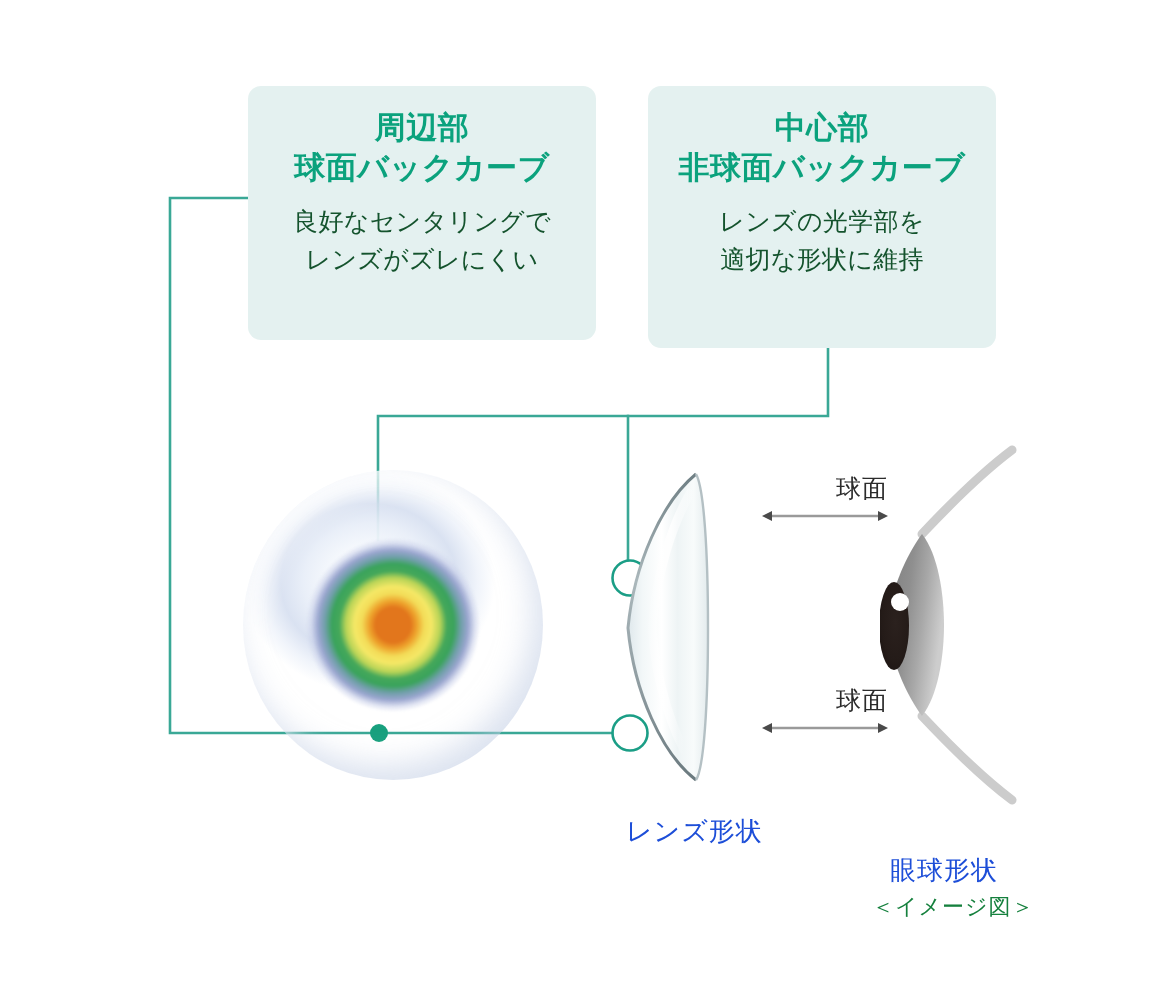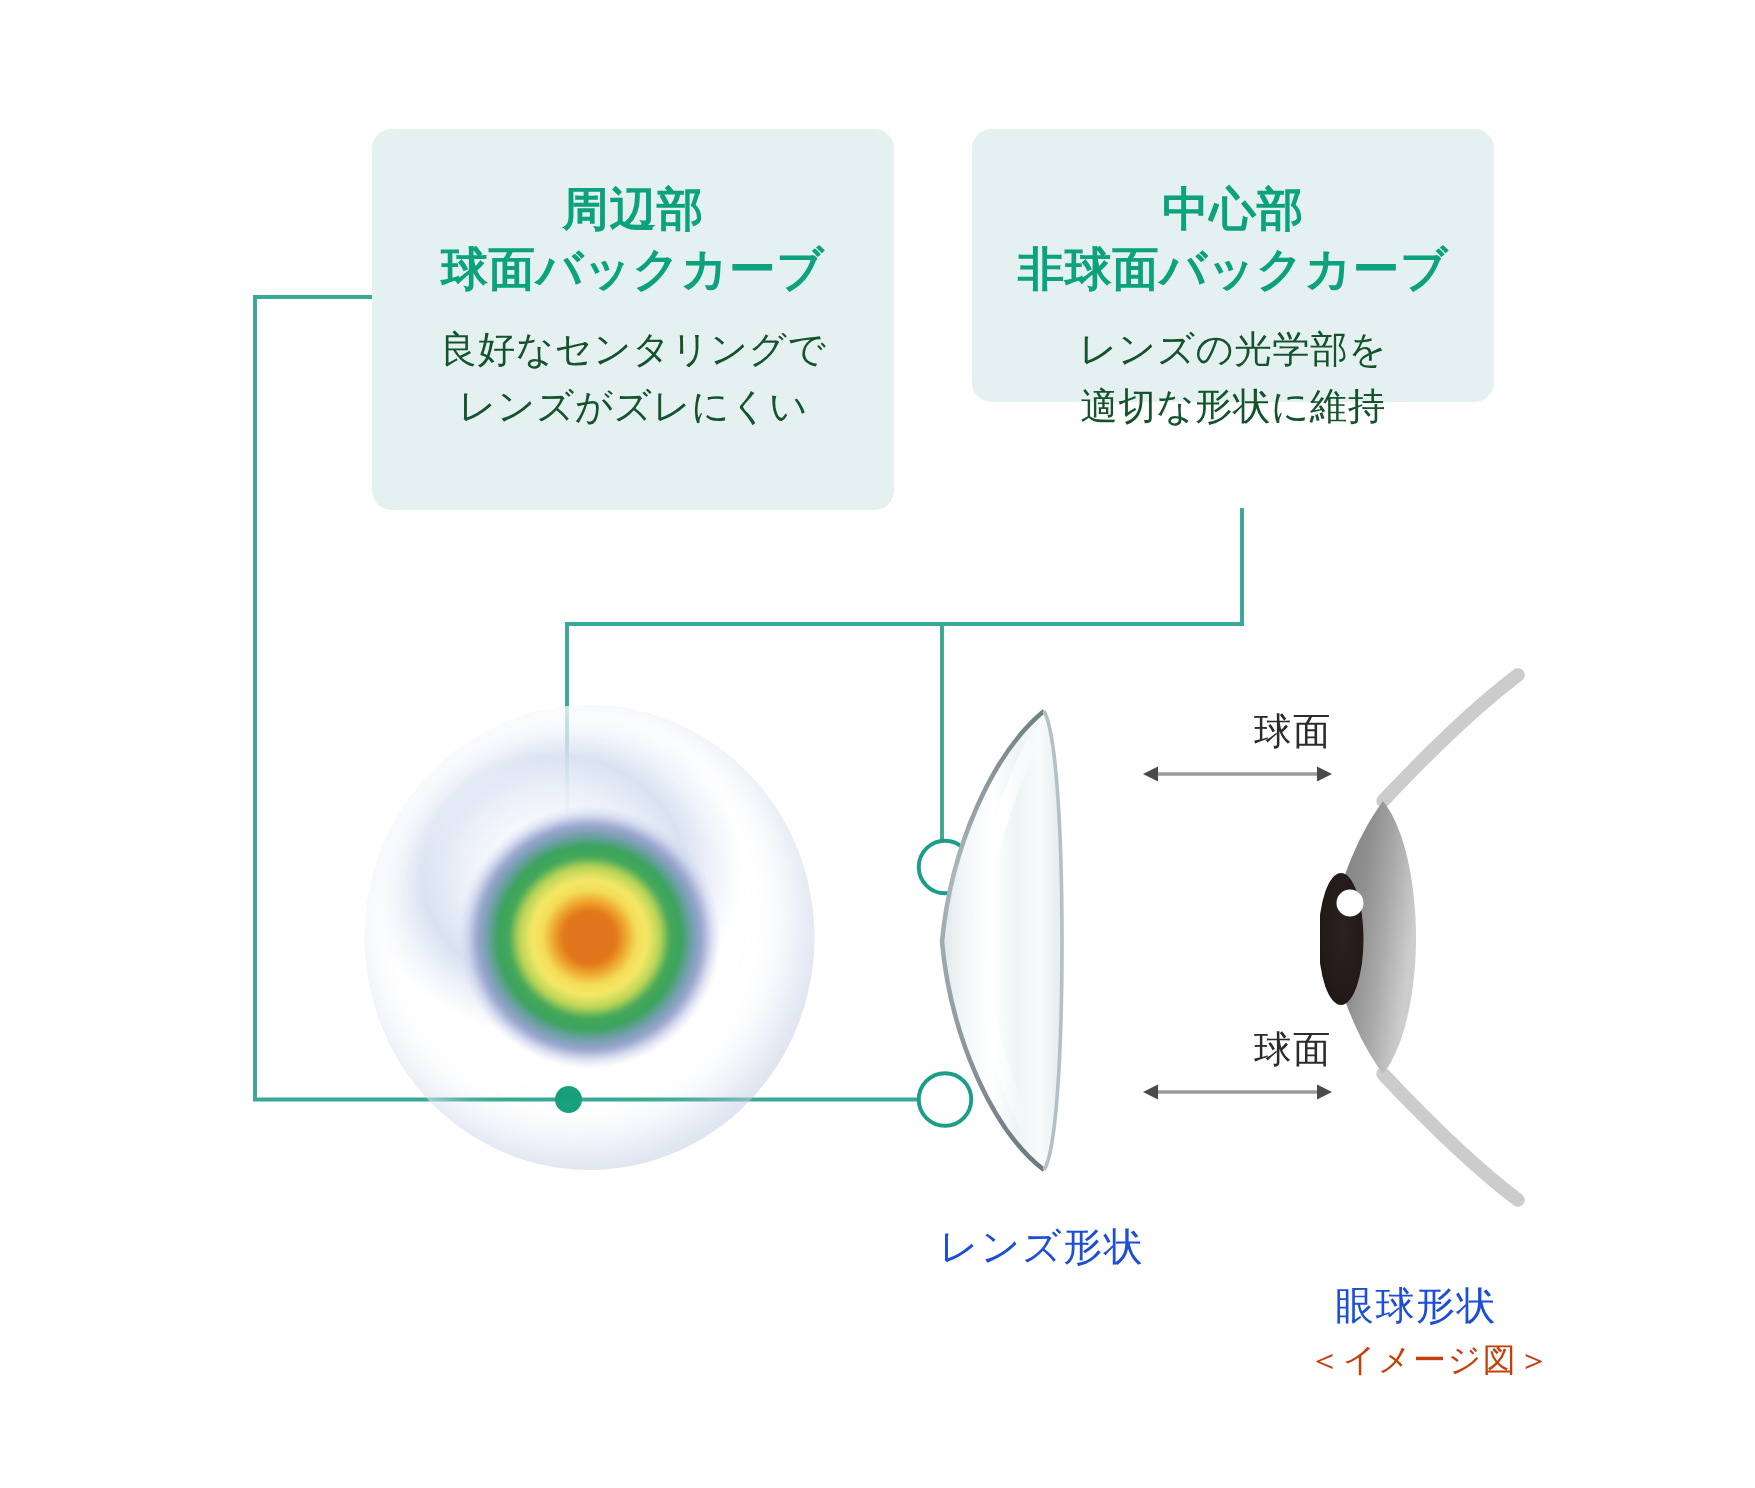--- a/index.html
+++ b/index.html
@@ -14,24 +14,24 @@
     width: 1170px; height: 992px;
     background: #ffffff;
   }
 
   
   .card {
     position: absolute;
     background: #e4f1f0;
     border-radius: 13px;
     text-align: center;
-    padding-top: 34px;
+    padding-top: 22px;
   }
   #card-left  { left: 248px; top: 86px; width: 348px; height: 254px; }
-  #card-right { left: 648px; top: 86px; width: 348px; height: 182px; }
+  #card-right { left: 648px; top: 86px; width: 348px; height: 262px; }
 
   .card-title {
     color: #0ba27d;
     font-weight: bold;
     font-size: 31px;
     line-height: 40px;
     letter-spacing: 0.5px;
   }
   .card-body {
     margin-top: 14px;
@@ -124,21 +124,21 @@
     color: #1d4ed8;
     letter-spacing: 1px;
     white-space: nowrap;
   }
   #caption-lens { left: 626px; top: 814px; }
   #caption-eye  { left: 890px; top: 853px; }
   #note-image {
     position: absolute;
     left: 872px; top: 892px;
     font-size: 22px;
-    color: #c2410c;
+    color: #15803d;
     letter-spacing: 1px;
     white-space: nowrap;
   }
 </style>
 </head>
 <body>
 
 <div id="stage">
 
   <svg id="connectors" viewBox="0 0 1170 992" width="1170" height="992">

